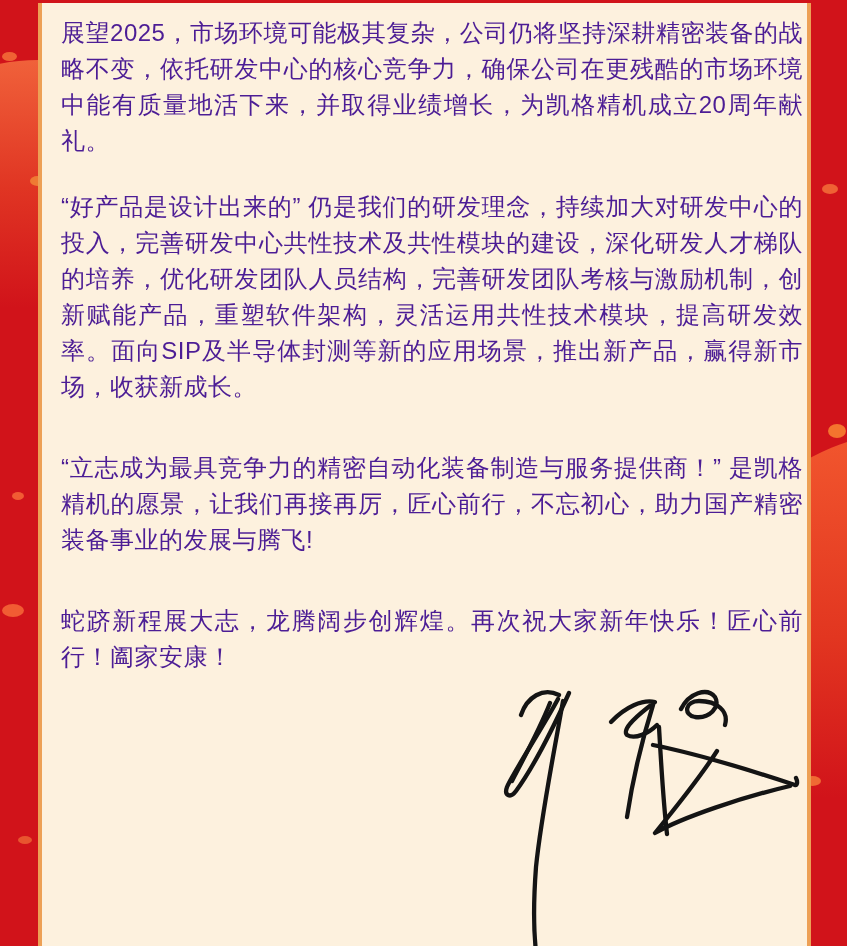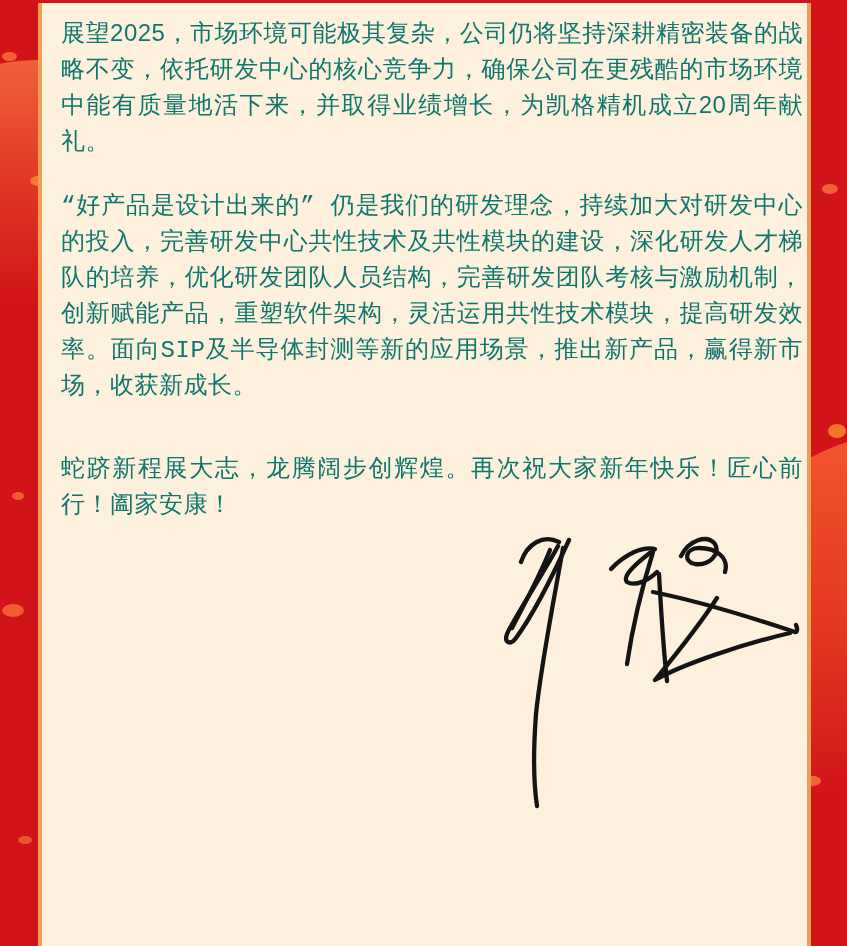--- a/index.html
+++ b/index.html
@@ -29,30 +29,30 @@
   .dot-r2{left:828px;top:424px;width:18px;height:14px;background:#f4742e;}
   .dot-r3{left:804px;top:776px;width:17px;height:10px;background:#f06a33;}
   
   main{
     position:absolute;left:38px;right:36px;top:3px;bottom:0;z-index:1;
     background:#fdf1de;
     border-left:4px solid #4c1d95;
     border-right:4px solid #eda055;
     box-sizing:border-box;
     padding:12px 4px 0 19px;
-    color:#0f766e;
+    color:#4c1d95;
   }
   main{border-image:linear-gradient(#eda055,#eda055) 1;}
   .letter p{
     margin:0 0 30px 0;
     font-size:24px;line-height:36px;
     text-align:justify;text-justify:inter-ideograph;
     letter-spacing:0.5px;
   }
-  .letter p.gap-wide{margin-bottom:45px;font-family:Liberation Mono, monospace;}
+  .letter p.gap-wide{margin-bottom:45px;}
   .letter p.last{margin-bottom:12px;}
   .sig-wrap{
     width:300px;height:280px;margin:0 0 10px auto;
   }
   .sig-wrap svg{display:block;width:100%;height:100%;}
 </style>
 </head>
 <body>
 
 <div class="frame">
@@ -65,20 +65,21 @@
   <div class="dot dot-l5"></div>
   <div class="dot dot-r1"></div>
   <div class="dot dot-r2"></div>
   <div class="dot dot-r3"></div>
 </div>
 
 <main>
   <div class="letter">
     <p>展望2025，市场环境可能极其复杂，公司仍将坚持深耕精密装备的战略不变，依托研发中心的核心竞争力，确保公司在更残酷的市场环境中能有质量地活下来，并取得业绩增长，为凯格精机成立20周年献礼。</p>
     <p class="gap-wide">“好产品是设计出来的” 仍是我们的研发理念，持续加大对研发中心的投入，完善研发中心共性技术及共性模块的建设，深化研发人才梯队的培养，优化研发团队人员结构，完善研发团队考核与激励机制，创新赋能产品，重塑软件架构，灵活运用共性技术模块，提高研发效率。面向SIP及半导体封测等新的应用场景，推出新产品，赢得新市场，收获新成长。</p>
+    <p class="gap-wide">“立志成为最具竞争力的精密自动化装备制造与服务提供商！” 是凯格精机的愿景，让我们再接再厉，匠心前行，不忘初心，助力国产精密装备事业的发展与腾飞!</p>
     <p class="last">蛇跻新程展大志，龙腾阔步创辉煌。再次祝大家新年快乐！匠心前行！阖家安康！</p>
   </div>
 
   <div class="sig-wrap">
 
     <svg viewBox="0 0 300 280" fill="none" stroke="#141414" stroke-width="4.3" stroke-linecap="round" stroke-linejoin="round">
       <path d="M18,28 C24,10 40,0 56,8"></path>
       <path d="M55,12 C40,40 10,86 4,100 C1,108 7,112 13,104 C32,78 56,28 66,6"></path>
       <path d="M47,16 C36,44 16,80 9,94"></path>
       <path d="M60,14 C52,60 38,130 33,180 C30,220 31,252 34,272"></path>

